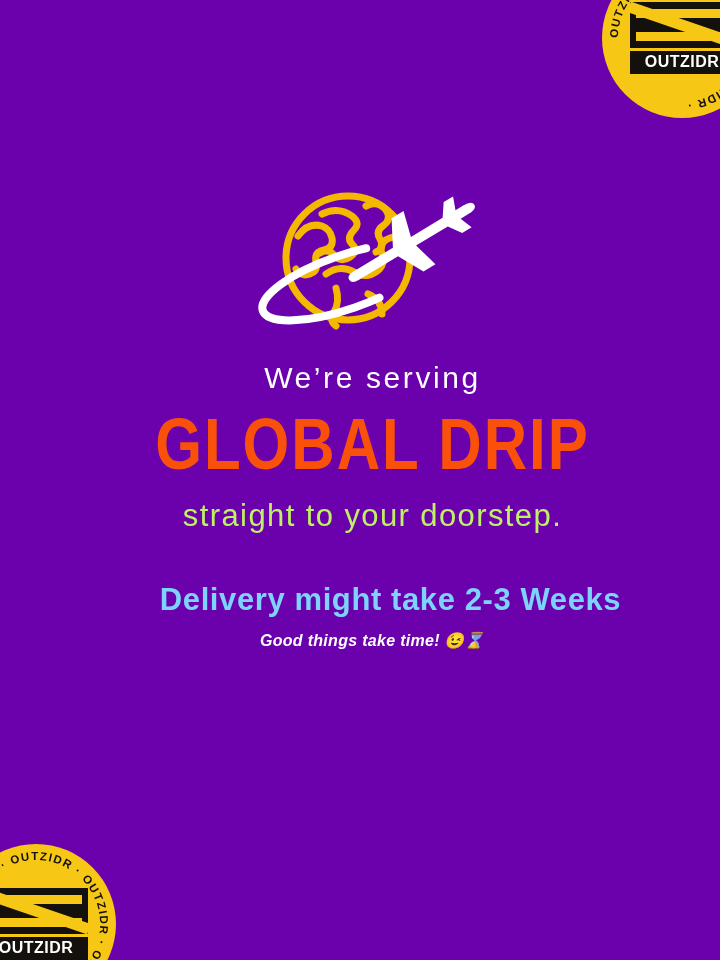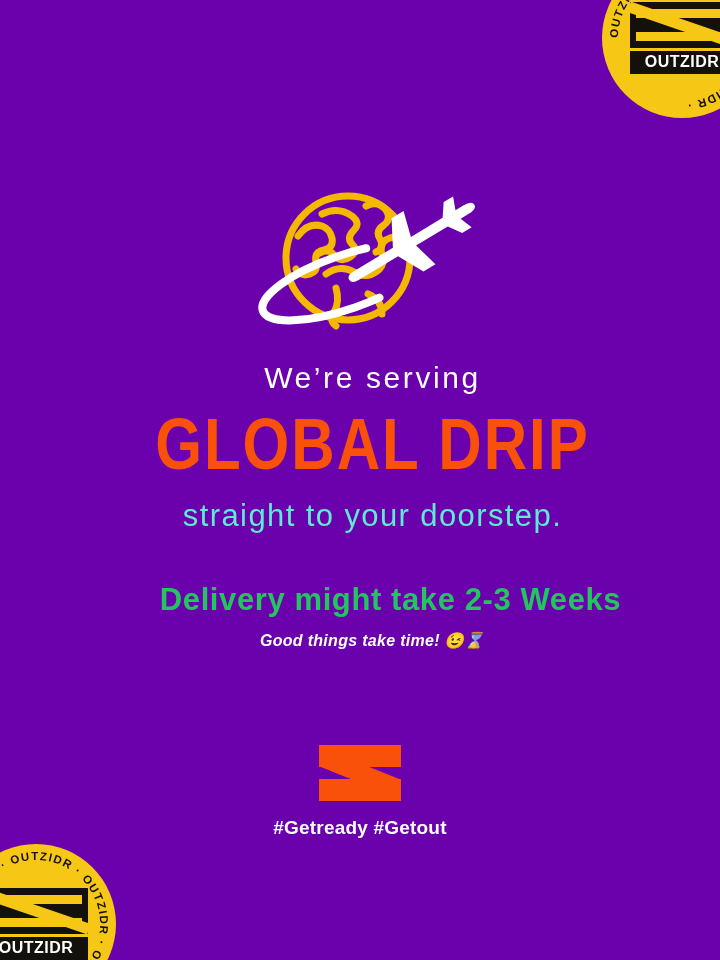--- a/index.html
+++ b/index.html
@@ -127,29 +127,29 @@
     font-size: 62px;
     font-weight: 900;
     letter-spacing: 2px;
     line-height: 1.0;
     margin-top: 14px;
     transform: scaleY(1.18) scaleX(0.97);
     transform-origin: center top;
     font-stretch: condensed;
   }
   .line-doorstep {
-    color: #5eead4;
+    color: #bef264;
     font-size: 31px;
     font-weight: 300;
     letter-spacing: 1.4px;
     line-height: 1.05;
     margin-top: 30px;
   }
   .line-delivery {
-    color: #22c55e;
+    color: #7dd3fc;
     font-size: 31px;
     font-weight: bold;
     letter-spacing: 0.6px;
     line-height: 1.05;
     margin-top: 52px;
     margin-left: 36px;
   }
   .line-goodthings {
     color: #ffffff;
     font-size: 16px;
@@ -249,28 +249,20 @@
   </div>
 
   <div class="copy">
     <div class="line-serving">We’re serving</div>
     <div class="line-headline">GLOBAL DRIP</div>
     <div class="line-doorstep">straight to your doorstep.</div>
     <div class="line-delivery">Delivery might take 2-3 Weeks</div>
     <div class="line-goodthings">Good things take time! 😉⌛</div>
   </div>
 
-  <div class="brand">
-    <div class="brand-z">
-      <div class="bar top"></div>
-      <div class="diag"></div>
-      <div class="bar bottom"></div>
-    </div>
-    <div class="brand-tagline">#Getready #Getout</div>
-  </div>
 
   <div class="stamp stamp-bl">
     <div class="stamp-ring">
       <svg viewBox="0 0 160 160" aria-hidden="true">
         <defs>
           <path id="ringpath-bl" d="M 80,80 m -64,0 a 64,64 0 1,1 128,0 a 64,64 0 1,1 -128,0"></path>
         </defs>
         <text>
           <textPath href="#ringpath-bl" startOffset="0%">OUTZIDR · OUTZIDR · OUTZIDR · OUTZIDR · </textPath>
         </text>

